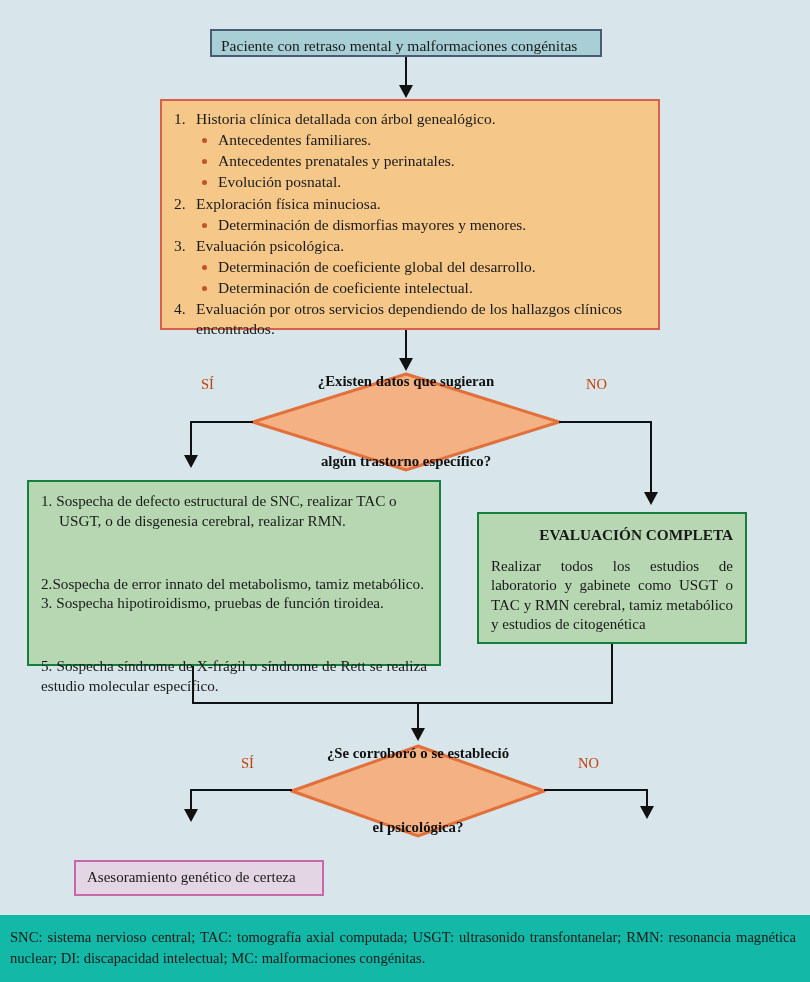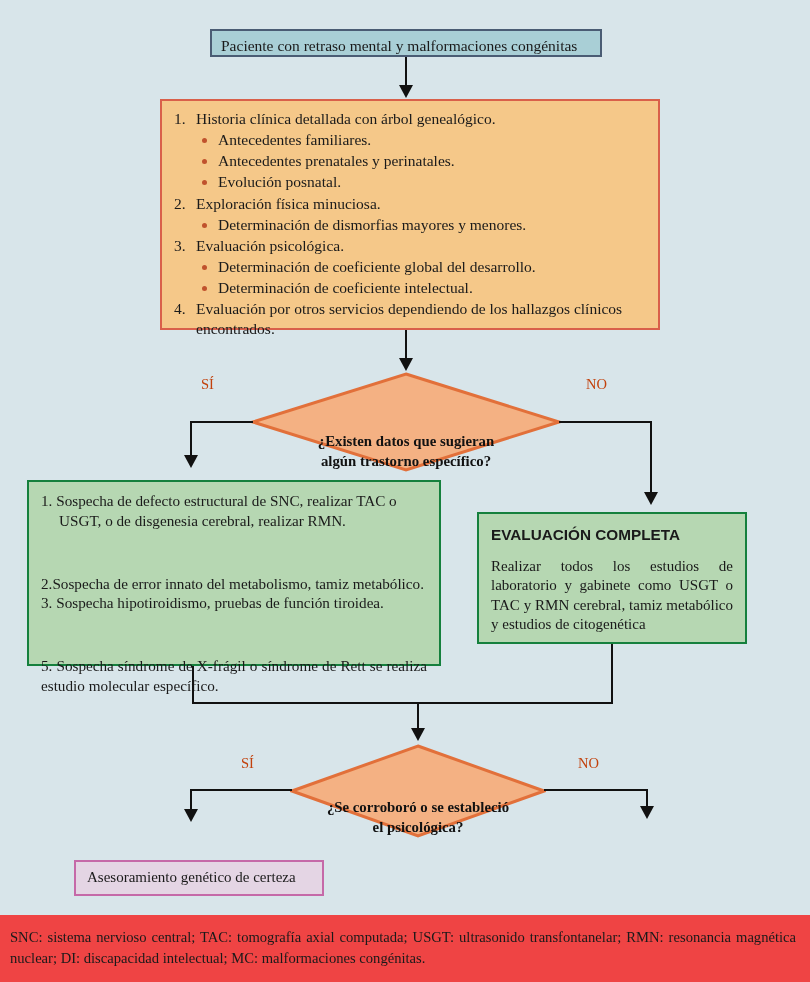--- a/index.html
+++ b/index.html
@@ -95,25 +95,25 @@
   .gline {
     display: block;
     margin: 0;
   }
   .gline.justify { text-align: justify; text-align-last: left; margin-top: 43px; }
   .gline.indent { padding-left: 18px; text-indent: -18px; }
 
   
   .eval-title {
     font-weight: bold;
-    text-align: left;
+    text-align: right;
     font-size: 15.3px;
     display: block;
     margin: 2px 0 12px 0;
-    font-family: Liberation Sans, sans-serif;
+    font-family: Liberation Serif, serif;
   }
   .eval-body {
     display: block;
     text-align: justify;
     text-align-last: left;
     font-size: 15px;
   }
 
   
   .diamond-wrap {
@@ -127,21 +127,21 @@
   }
   .diamond-label {
     position: absolute;
     left: 0;
     top: 0;
     width: 100%;
     height: 100%;
     display: flex;
     flex-direction: column;
     align-items: center;
-    justify-content: flex-end;
+    justify-content: space-between;
     font-weight: bold;
     font-size: 14.8px;
     color: #111;
     text-align: center;
     line-height: 1.35;
     pointer-events: none;
   }
 
   
   .conn {
@@ -166,21 +166,21 @@
     font-family: "Liberation Serif", serif;
   }
 
   
   #footer {
     position: absolute;
     left: 0;
     top: 915px;
     width: 810px;
     height: 67px;
-    background: #ef4444;
+    background: #14b8a6;
     box-sizing: border-box;
     padding: 12px 14px 0 10px;
     font-size: 14.6px;
     line-height: 1.45;
     color: #1a1a1a;
     text-align: justify;
     text-align-last: left;
   }
   .bold-inline { font-weight: bold; font-family: "Liberation Sans", sans-serif; }
 </style>

